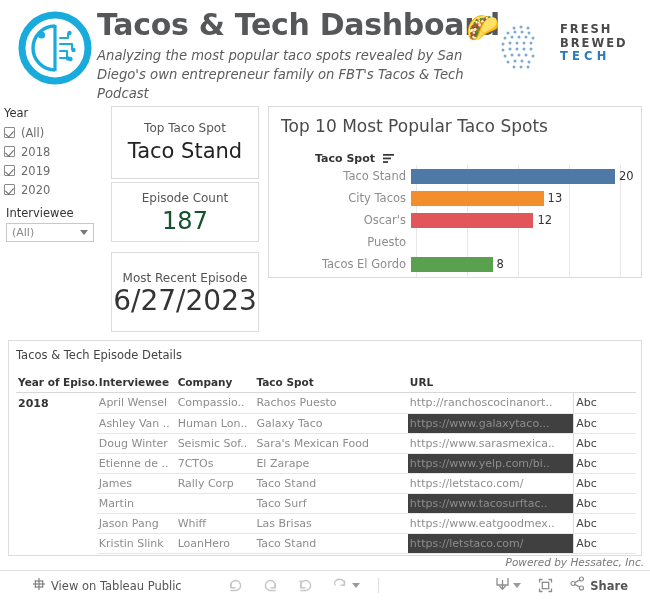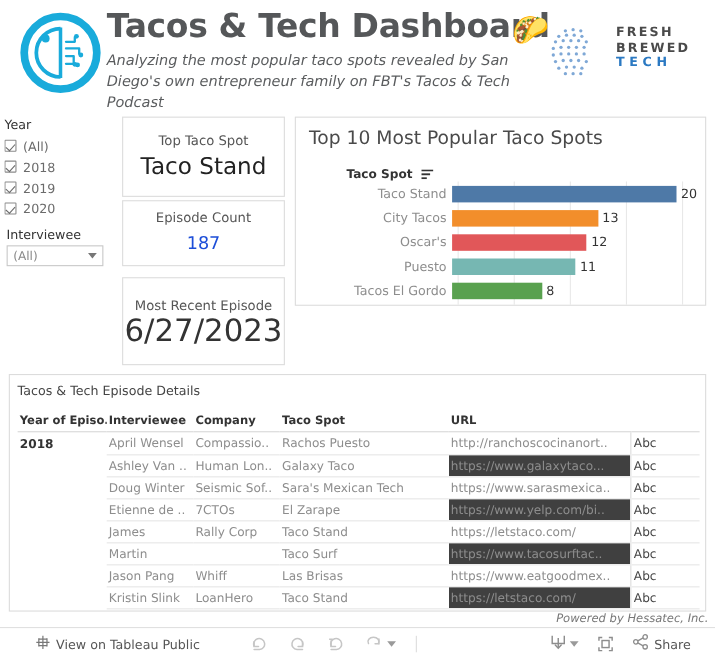--- a/index.html
+++ b/index.html
@@ -61,21 +61,21 @@
 
   
   .kpi { position:absolute; left:111px; border:1px solid #dcdcdc; background:#fff;
          width:148px; display:flex; flex-direction:column; align-items:center; justify-content:center; }
   #kpi1 { top:106px; height:73px; }
   #kpi2 { top:182px; height:60px; }
   #kpi3 { top:252px; height:80px; }
   .kpi-label { font-size:12px; color:#555; margin-bottom:3px; text-align:right; }
   .kpi-value { font-size:22px; color:#222; text-align:center; line-height:26px; }
   #kpi1 .kpi-value { font-size:21px; }
-  #kpi2 .kpi-value { font-size:16px; color:#1d4ed8; }
+  #kpi2 .kpi-value { font-size:24px; color:#14532d; }
   #kpi3 .kpi-value { font-size:28px; color:#333; }
 
   
   .chart-card { position:absolute; left:268px; top:106px; width:374px; height:172px;
                 border:1px solid #dcdcdc; background:#fff; overflow:hidden; }
   .chart-title { position:absolute; left:12px; top:9px; font-size:17px; color:#4a4a4a; white-space:nowrap; }
   .cat-header { position:absolute; left:46px; top:45px; font-size:11px; font-weight:bold; color:#333; }
   .sort-ico { display:inline-block; vertical-align:-1px; margin-left:4px; }
   .plot { position:absolute; left:0; top:58px; width:374px; height:132px; overflow:hidden; }
   .brow { position:relative; height:22px; display:flex; align-items:center; }
@@ -108,21 +108,21 @@
   tr.alt td.abc { background:#fff; }
 
   
   .powered { position:absolute; right:6px; top:556px; font-size:10.5px; font-style:italic; color:#777; }
   .toolbar { position:absolute; left:0; top:570px; width:650px; height:30px;
              border-top:1px solid #e0e0e0; background:#fff; display:flex; align-items:center; }
   .tb-left { display:flex; align-items:center; margin-left:32px; }
   .tb-label { font-size:11.5px; color:#555; margin-left:5px; white-space:nowrap; }
   .tb-mid { display:flex; align-items:center; margin-left:45px; gap:18px; }
   .tb-right { display:flex; align-items:center; margin-left:auto; margin-right:22px; gap:17px; }
-  .tb-btn { display:flex; align-items:center; cursor:default; }
+  .tb-btn { display:flex; align-items:center; cursor:default;font-weight:bold; }
   .tb-div { width:1px; height:15px; background:#ddd; }
   .caret { width:0;height:0;border-left:4px solid transparent;border-right:4px solid transparent;border-top:5px solid #9a9a9a; margin-left:3px; }
   .share-label { font-size:11.5px; color:#555; margin-left:5px; }
 </style>
 </head>
 <body>
 
 <div class="page">
 
   <div class="header">
@@ -273,24 +273,20 @@
         </div>
         <div class="brow">
           <div class="blabel">Oscar's</div>
           <div class="bwrap">
             <div class="bar" style="width: 122.4px; background: rgb(225, 87, 89);"></div>
             <span class="bval">12</span>
           </div>
         </div>
         <div class="brow">
           <div class="blabel">Puesto</div>
-          <div class="bwrap">
-            <div class="bar" style="width: 112.2px; background: rgb(118, 183, 178);"></div>
-            <span class="bval">11</span>
-          </div>
         </div>
         <div class="brow">
           <div class="blabel">Tacos El Gordo</div>
           <div class="bwrap">
             <div class="bar" style="width: 81.6px; background: rgb(89, 161, 79);"></div>
             <span class="bval">8</span>
           </div>
         </div>
         <div class="brow">
           <div class="blabel">Roberto's</div>
@@ -347,21 +343,21 @@
             <td class="">Ashley Van ..</td>
             <td class="">Human Lon..</td>
             <td class="">Galaxy Taco</td>
             <td class="url">https://www.galaxytaco...</td>
             <td class="abc">Abc</td>
           </tr>
           <tr>
             <td class="year blank"></td>
             <td class="">Doug Winter</td>
             <td class="">Seismic Sof..</td>
-            <td class="">Sara's Mexican Tech</td>
+            <td class="">Sara's Mexican Food</td>
             <td class="url">https://www.sarasmexica..</td>
             <td class="abc">Abc</td>
           </tr>
           <tr class="alt">
             <td class="year blank"></td>
             <td class="">Etienne de ..</td>
             <td class="">7CTOs</td>
             <td class="">El Zarape</td>
             <td class="url">https://www.yelp.com/bi..</td>
             <td class="abc">Abc</td>

